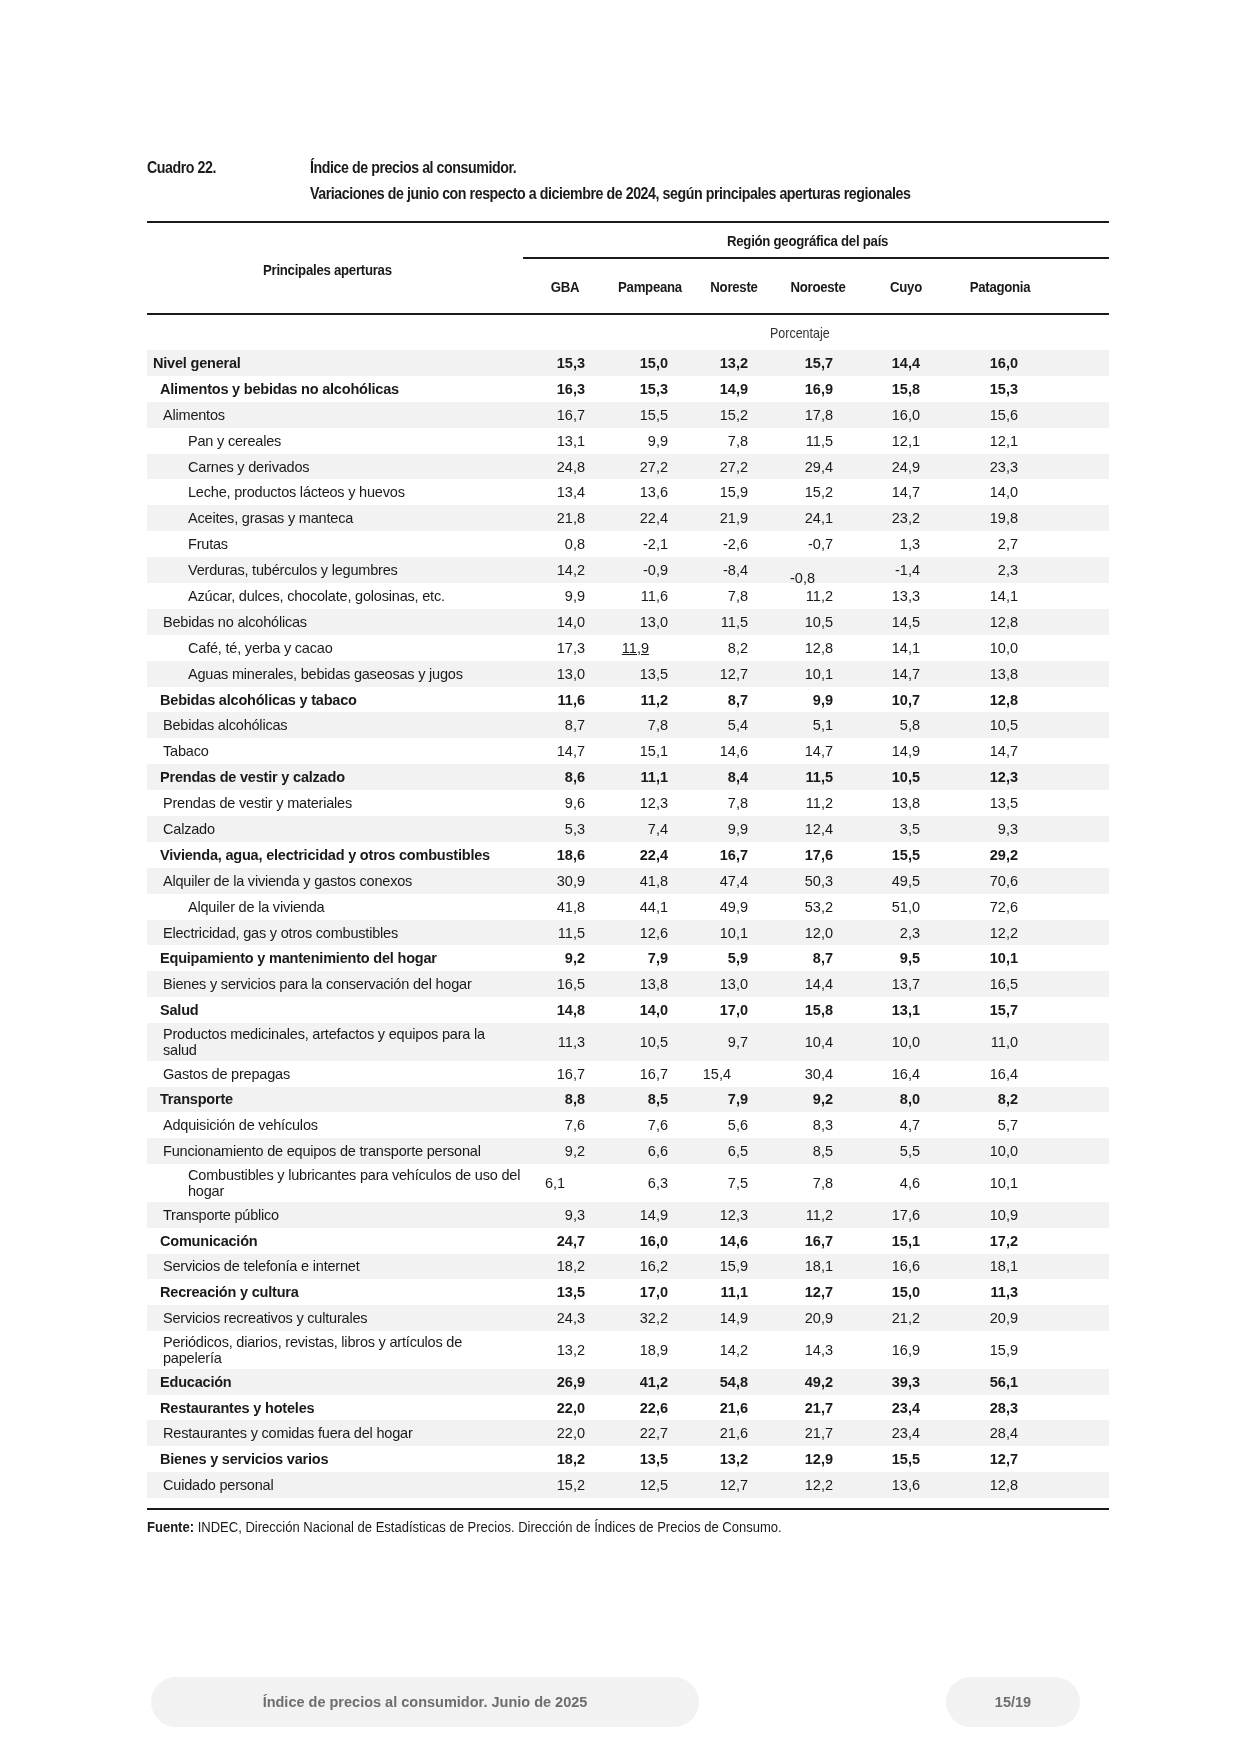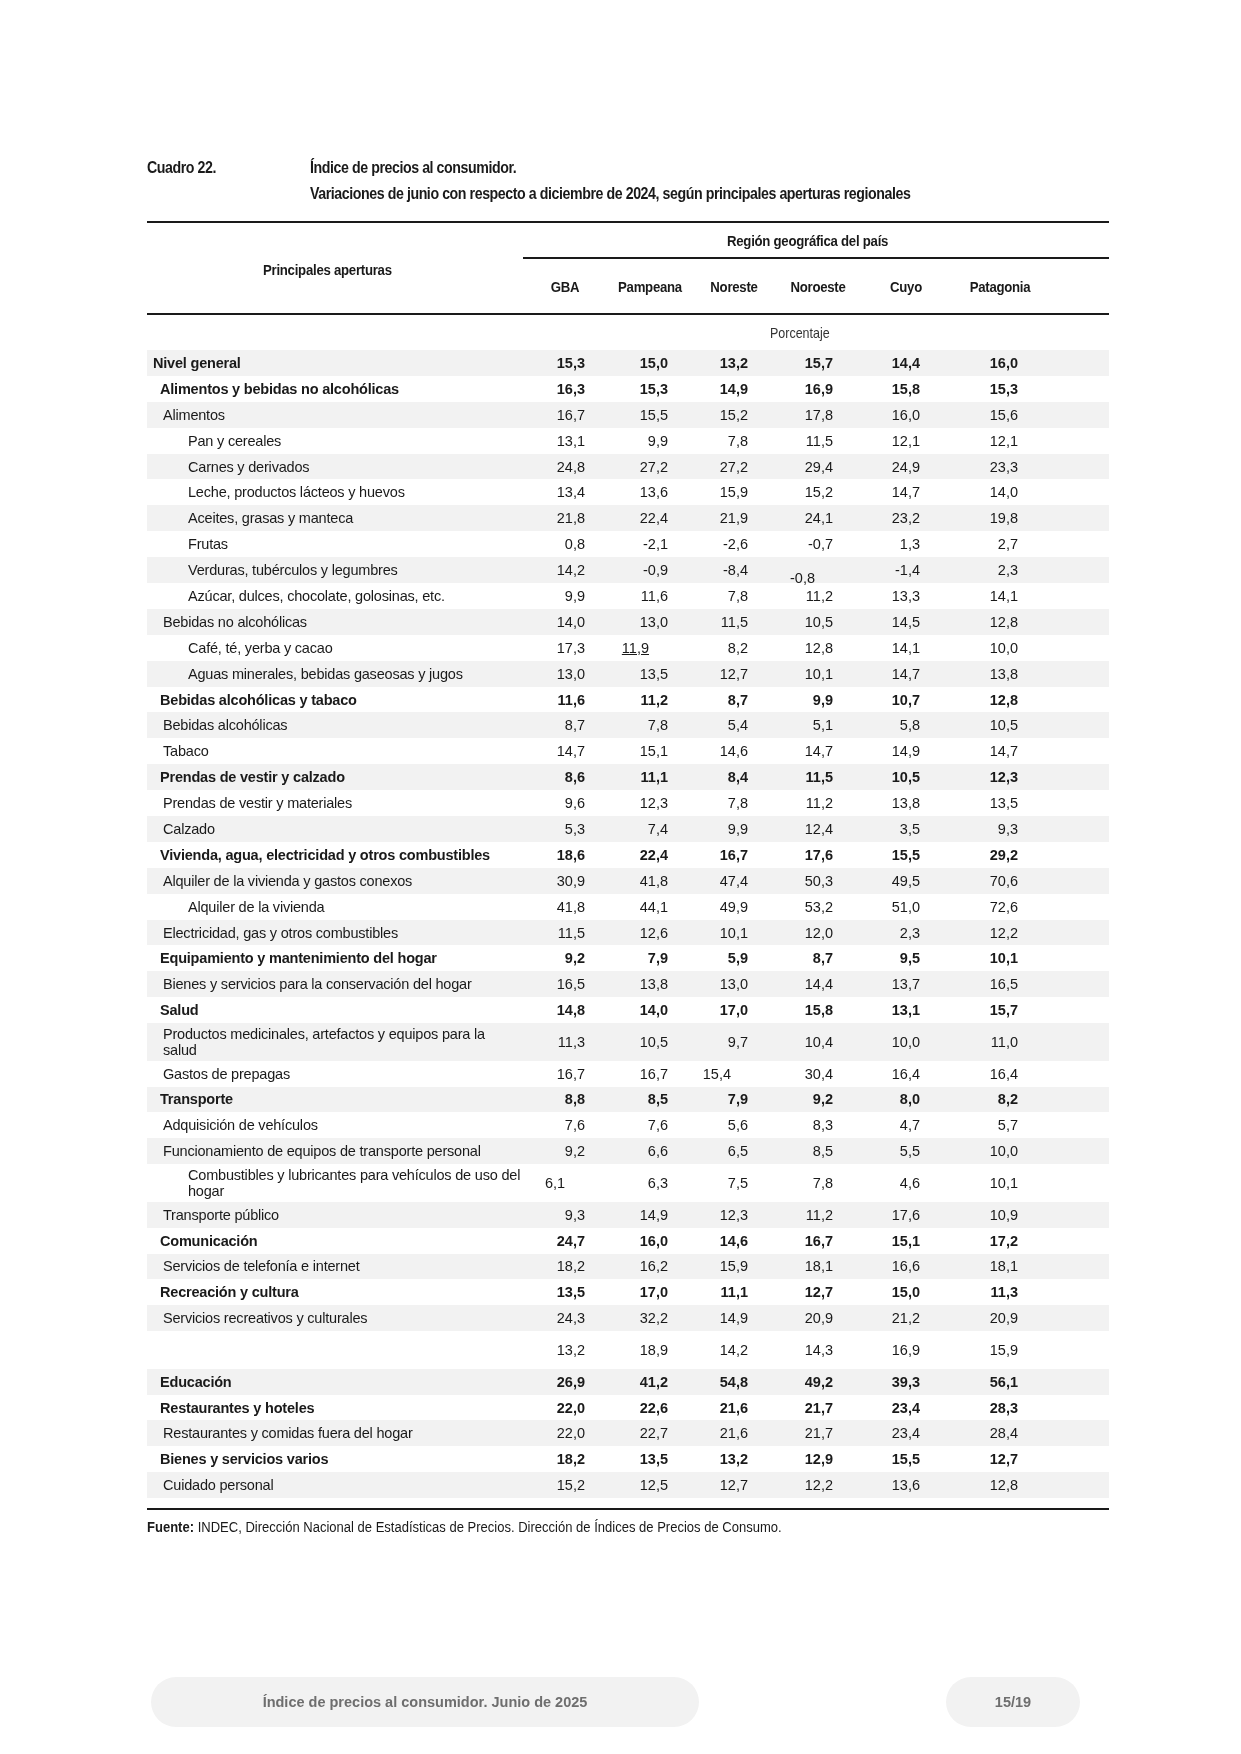--- a/index.html
+++ b/index.html
@@ -414,20 +414,21 @@
     <div class="row shade">
       <span class="label lvl2">Servicios recreativos y culturales</span>
       <span class="val" style="left: 378px;">24,3</span>
       <span class="val" style="left: 461px;">32,2</span>
       <span class="val" style="left: 541px;">14,9</span>
       <span class="val" style="left: 626px;">20,9</span>
       <span class="val" style="left: 713px;">21,2</span>
       <span class="val" style="left: 811px;">20,9</span>
     </div>
     <div class="row double">
+      <span class="label lvl2">Periódicos, diarios, revistas, libros y artículos de papelería</span>
       <span class="val" style="left: 378px;">13,2</span>
       <span class="val" style="left: 461px;">18,9</span>
       <span class="val" style="left: 541px;">14,2</span>
       <span class="val" style="left: 626px;">14,3</span>
       <span class="val" style="left: 713px;">16,9</span>
       <span class="val" style="left: 811px;">15,9</span>
     </div>
     <div class="row shade bold">
       <span class="label lvl1">Educación</span>
       <span class="val" style="left: 378px;">26,9</span>

